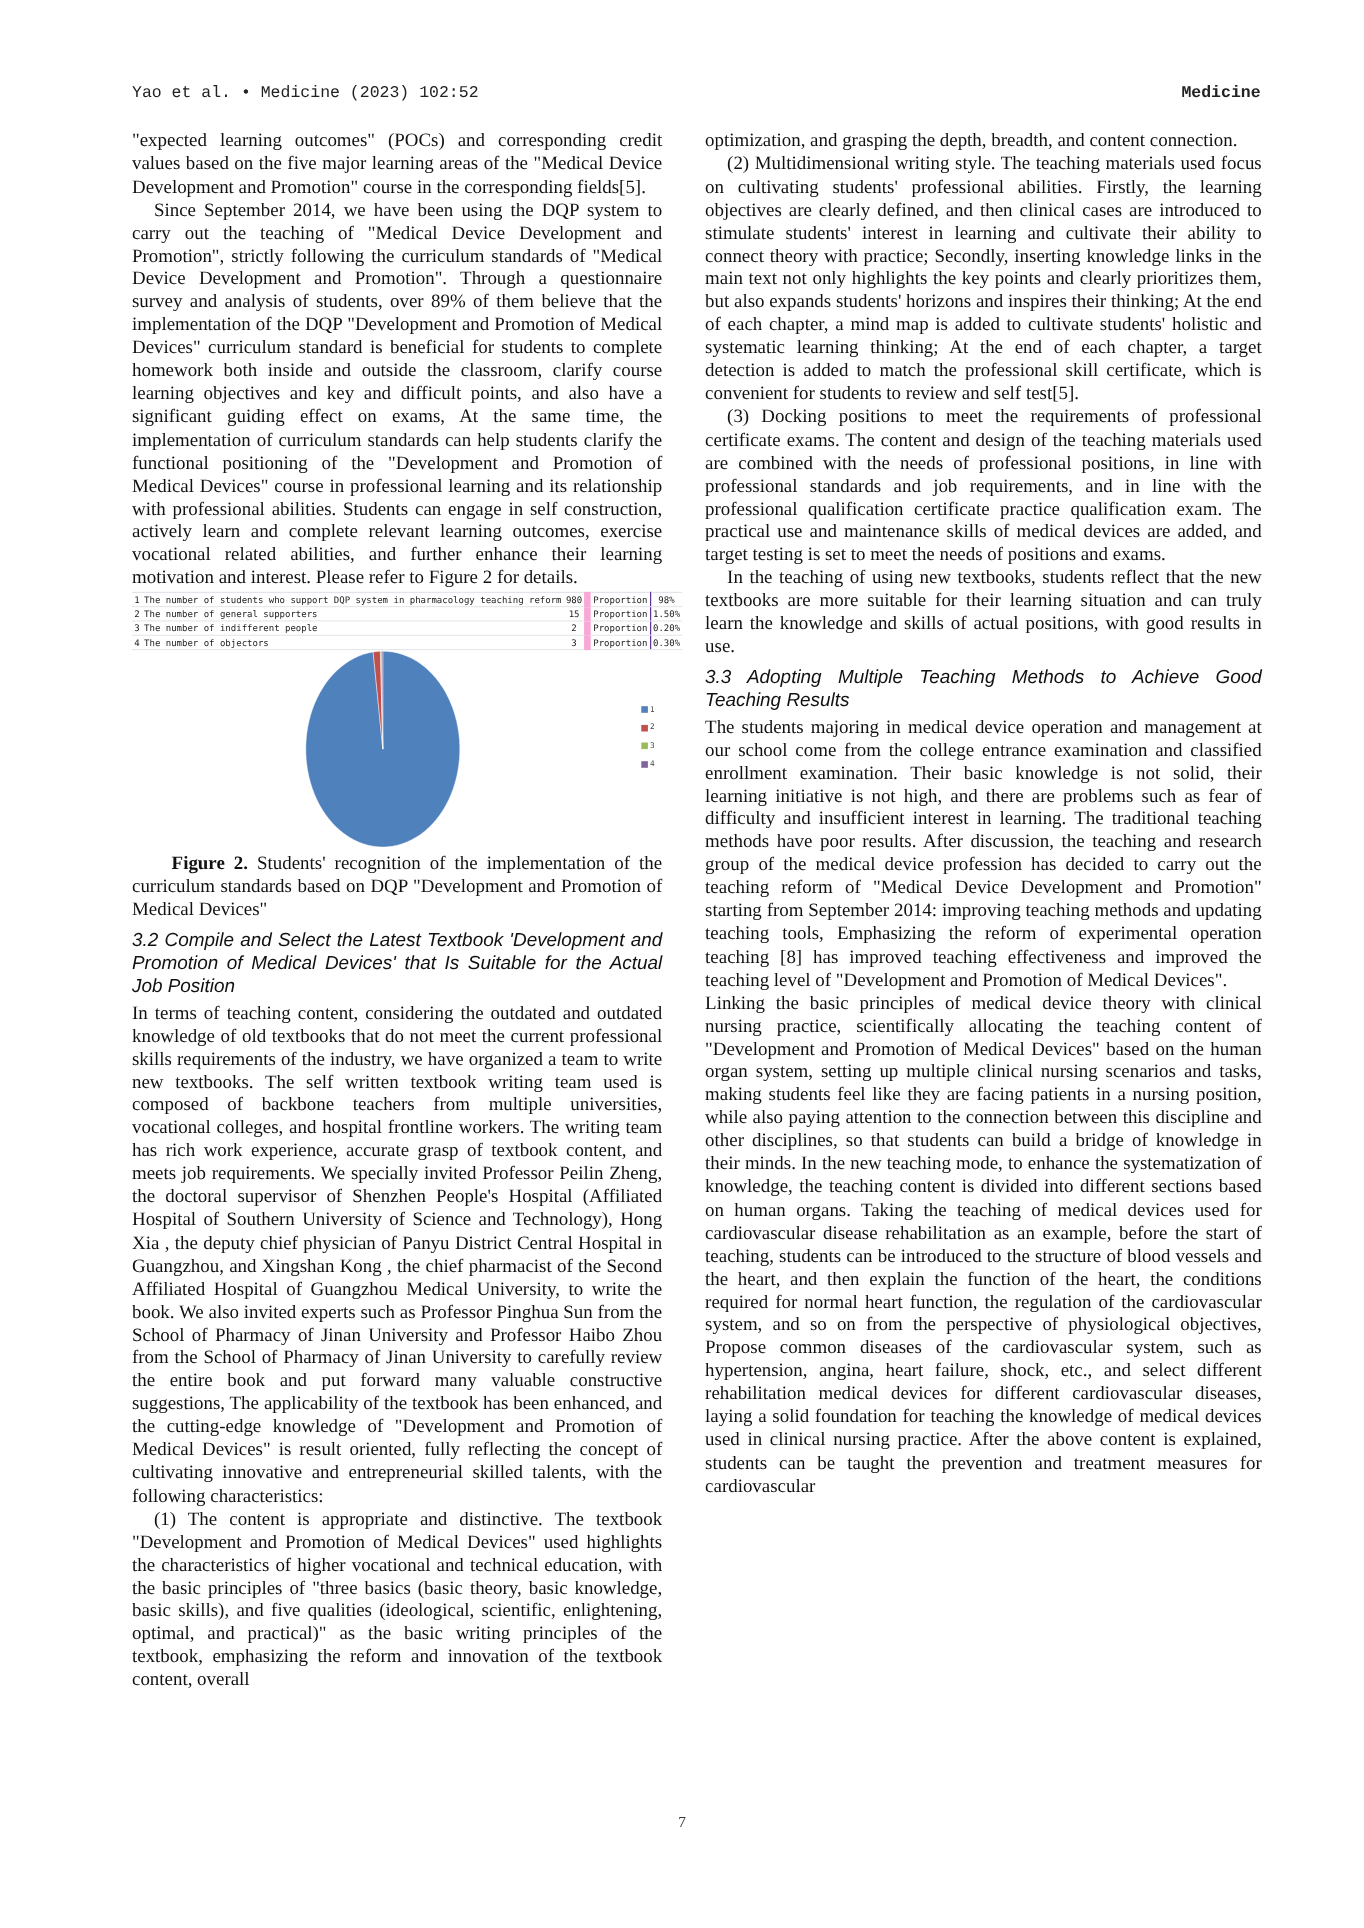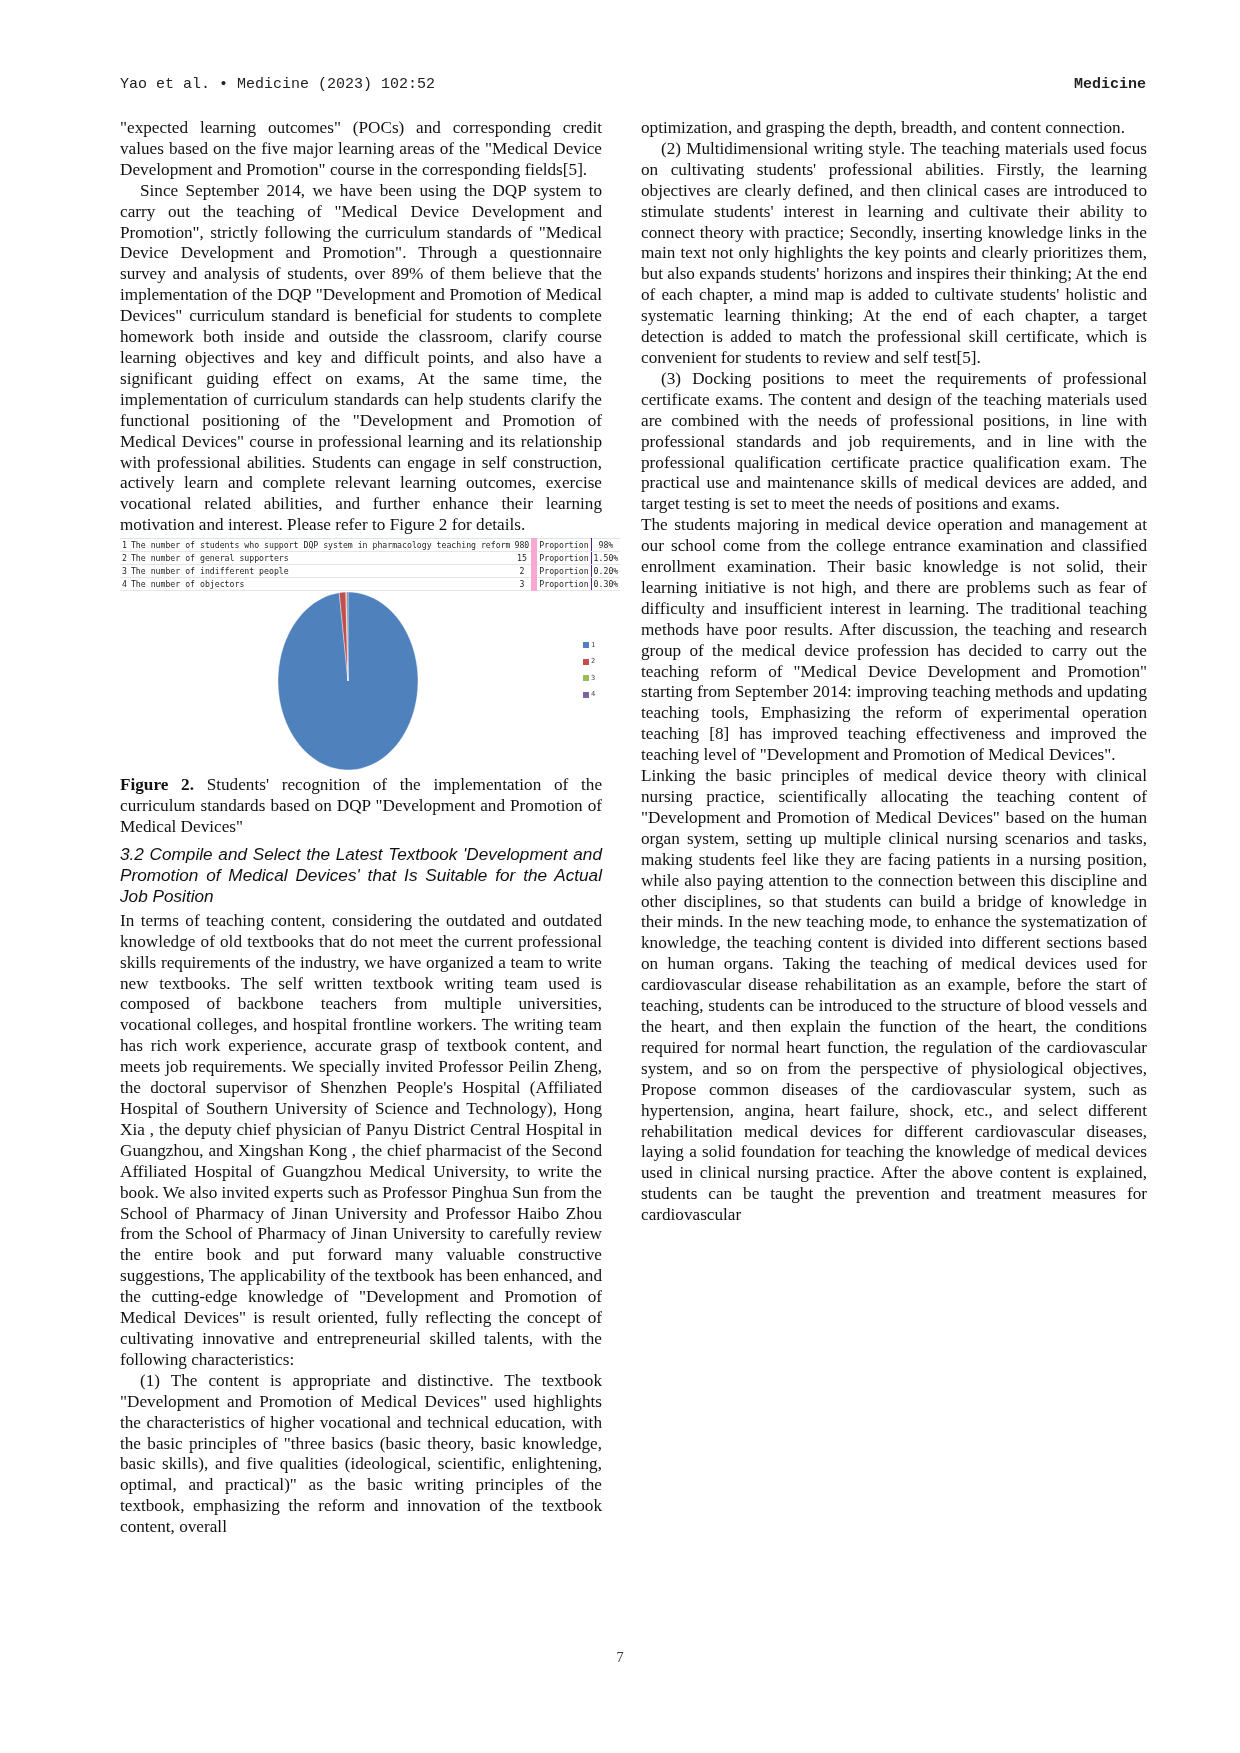--- a/index.html
+++ b/index.html
@@ -21,21 +21,21 @@
   table.ftable td.num { text-align: center; border-right: 6px solid #f9a8d4; }
   table.ftable td.idx { width: 6px; }
   table.ftable td.pct { text-align: center; width: 34px; }
   table.ftable td.plbl { width: 62px; border-right: 1px solid #4c1d95; }
   .piewrap { position: relative; width: 482px; height: 180px; }
   .piewrap svg { position: absolute; left: 0; top: 0; }
   .legend { position: absolute; left: 463px; top: 46px; font-family: "DejaVu Sans Mono", monospace; font-size: 7px; color: #444; }
   .legend .li { display: flex; align-items: center; height: 16.5px; }
   .legend .sw { width: 6px; height: 6px; margin-right: 2px; display: inline-block; }
   .caption { margin-top: 4px; }
-  .caption b { font-weight: bold; }
+  .caption b { font-weight: bold; margin-left: 36px; }
   .pagenum { position: absolute; top: 1650px; left: 0; width: 1240px; text-align: center; font-family: "Liberation Serif", serif; font-size: 14px; color: #333; }
 </style>
 </head>
 <body>
 
 <div class="header">
   <span class="left">Yao et al. • Medicine (2023) 102:52</span>
   <span class="right">Medicine</span>
 </div>
 
@@ -107,17 +107,19 @@
 
   <h3 class="justify">3.2 Compile and Select the Latest Textbook 'Development and Promotion of Medical Devices' that Is Suitable for the Actual Job Position</h3>
   <p>In terms of teaching content, considering the outdated and outdated knowledge of old textbooks that do not meet the current professional skills requirements of the industry, we have organized a team to write new textbooks. The self written textbook writing team used is composed of backbone teachers from multiple universities, vocational colleges, and hospital frontline workers. The writing team has rich work experience, accurate grasp of textbook content, and meets job requirements. We specially invited Professor Peilin Zheng, the doctoral supervisor of Shenzhen People's Hospital (Affiliated Hospital of Southern University of Science and Technology), Hong Xia , the deputy chief physician of Panyu District Central Hospital in Guangzhou, and Xingshan Kong , the chief pharmacist of the Second Affiliated Hospital of Guangzhou Medical University, to write the book. We also invited experts such as Professor Pinghua Sun from the School of Pharmacy of Jinan University and Professor Haibo Zhou  from the School of Pharmacy of Jinan University to carefully review the entire book and put forward many valuable constructive suggestions, The applicability of the textbook has been enhanced, and the cutting-edge knowledge of "Development and Promotion of Medical Devices" is result oriented, fully reflecting the concept of cultivating innovative and entrepreneurial skilled talents, with the following characteristics:</p>
   <p class="indent">(1) The content is appropriate and distinctive. The textbook "Development and Promotion of Medical Devices" used highlights the characteristics of higher vocational and technical education, with the basic principles of "three basics (basic theory, basic knowledge, basic skills), and five qualities (ideological, scientific, enlightening, optimal, and practical)" as the basic writing principles of the textbook, emphasizing the reform and innovation of the textbook content, overall</p>
 </div>
 
 <div class="col right">
   <p>optimization, and grasping the depth, breadth, and content connection.</p>
   <p class="indent">(2) Multidimensional writing style. The teaching materials used focus on cultivating students' professional abilities. Firstly, the learning objectives are clearly defined, and then clinical cases are introduced to stimulate students' interest in learning and cultivate their ability to connect theory with practice; Secondly, inserting knowledge links in the main text not only highlights the key points and clearly prioritizes them, but also expands students' horizons and inspires their thinking; At the end of each chapter, a mind map is added to cultivate students' holistic and systematic learning thinking; At the end of each chapter, a target detection is added to match the professional skill certificate, which is convenient for students to review and self test[5].</p>
   <p class="indent">(3) Docking positions to meet the requirements of professional certificate exams. The content and design of the teaching materials used are combined with the needs of professional positions, in line with professional standards and job requirements, and in line with the professional qualification certificate practice qualification exam. The practical use and maintenance skills of medical devices are added, and target testing is set to meet the needs of positions and exams.</p>
+  <p class="indent">In the teaching of using new textbooks, students reflect that the new textbooks are more suitable for their learning situation and can truly learn the knowledge and skills of actual positions, with good results in use.</p>
+  <h3 class="justify">3.3 Adopting Multiple Teaching Methods to Achieve Good Teaching Results</h3>
   <p>The students majoring in medical device operation and management at our school come from the college entrance examination and classified enrollment examination. Their basic knowledge is not solid, their learning initiative is not high, and there are problems such as fear of difficulty and insufficient interest in learning. The traditional teaching methods have poor results. After discussion, the teaching and research group of the medical device profession has decided to carry out the teaching reform of "Medical Device Development and Promotion" starting from September 2014: improving teaching methods and updating teaching tools, Emphasizing the reform of experimental operation teaching [8] has improved teaching effectiveness and improved the teaching level of "Development and Promotion of Medical Devices".</p>
   <p>Linking the basic principles of medical device theory with clinical nursing practice, scientifically allocating the teaching content of "Development and Promotion of Medical Devices" based on the human organ system, setting up multiple clinical nursing scenarios and tasks, making students feel like they are facing patients in a nursing position, while also paying attention to the connection between this discipline and other disciplines, so that students can build a bridge of knowledge in their minds. In the new teaching mode, to enhance the systematization of knowledge, the teaching content is divided into different sections based on human organs. Taking the teaching of medical devices used for cardiovascular disease rehabilitation as an example, before the start of teaching, students can be introduced to the structure of blood vessels and the heart, and then explain the function of the heart, the conditions required for normal heart function, the regulation of the cardiovascular system, and so on from the perspective of physiological objectives, Propose common diseases of the cardiovascular system, such as hypertension, angina, heart failure, shock, etc., and select different rehabilitation medical devices for different cardiovascular diseases, laying a solid foundation for teaching the knowledge of medical devices used in clinical nursing practice. After the above content is explained, students can be taught the prevention and treatment measures for cardiovascular</p>
 </div>
 
 <div class="pagenum">7</div>
 
 </body></html>

